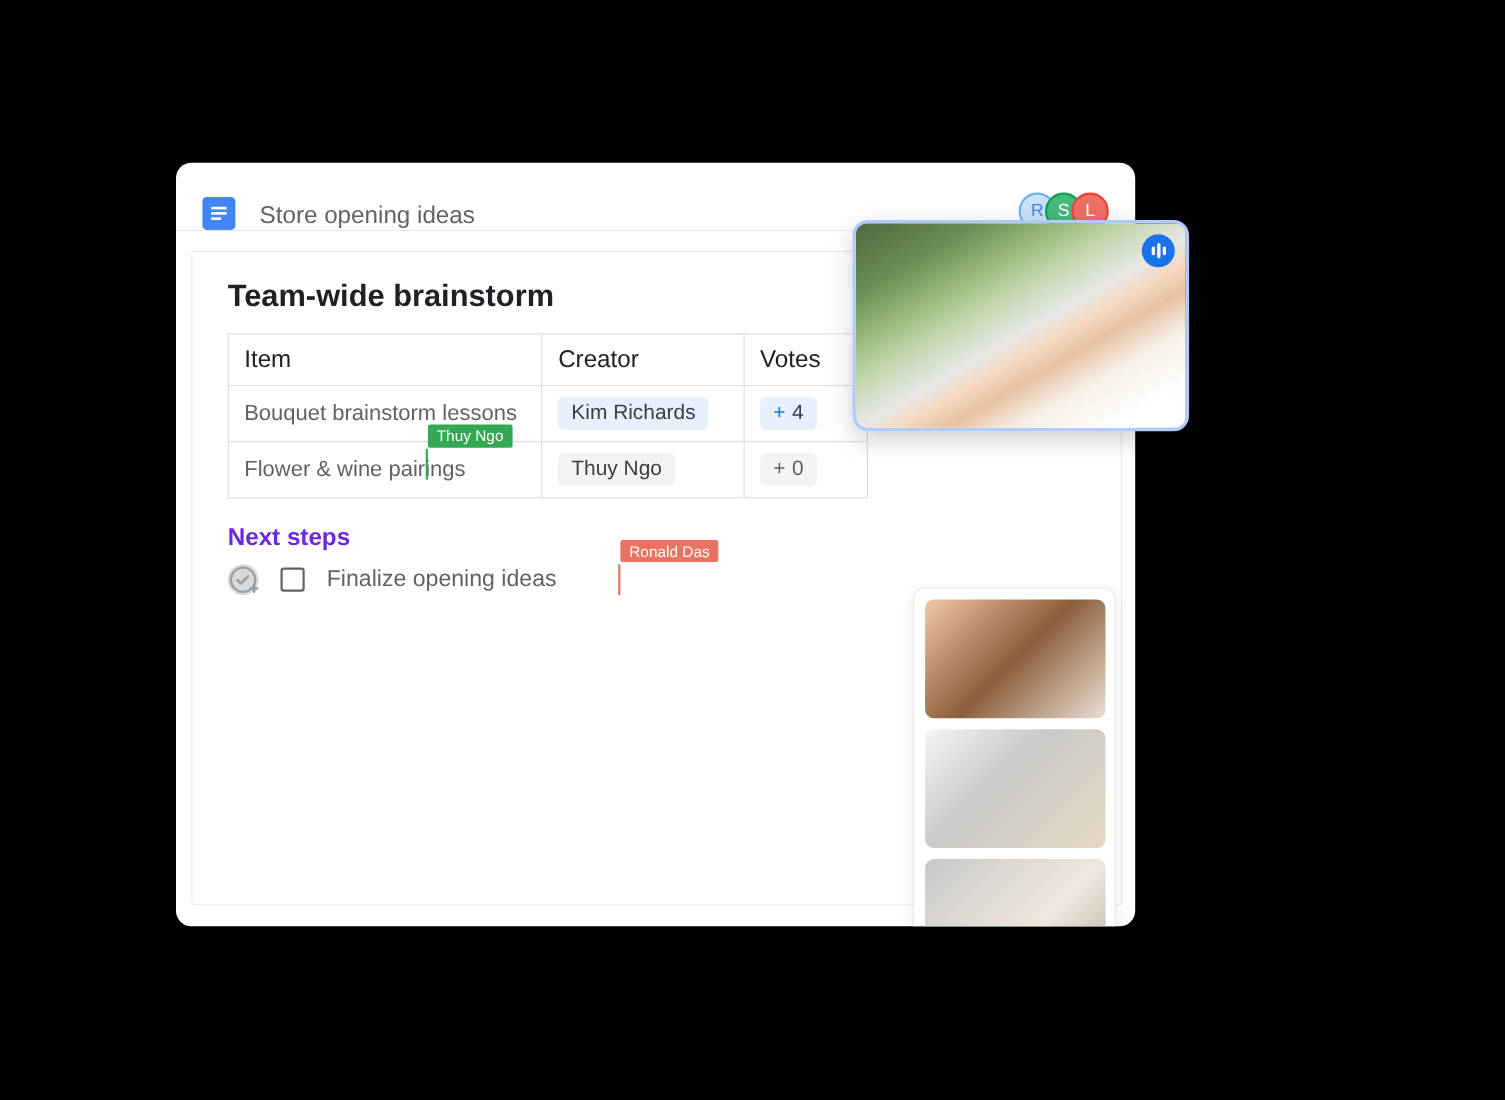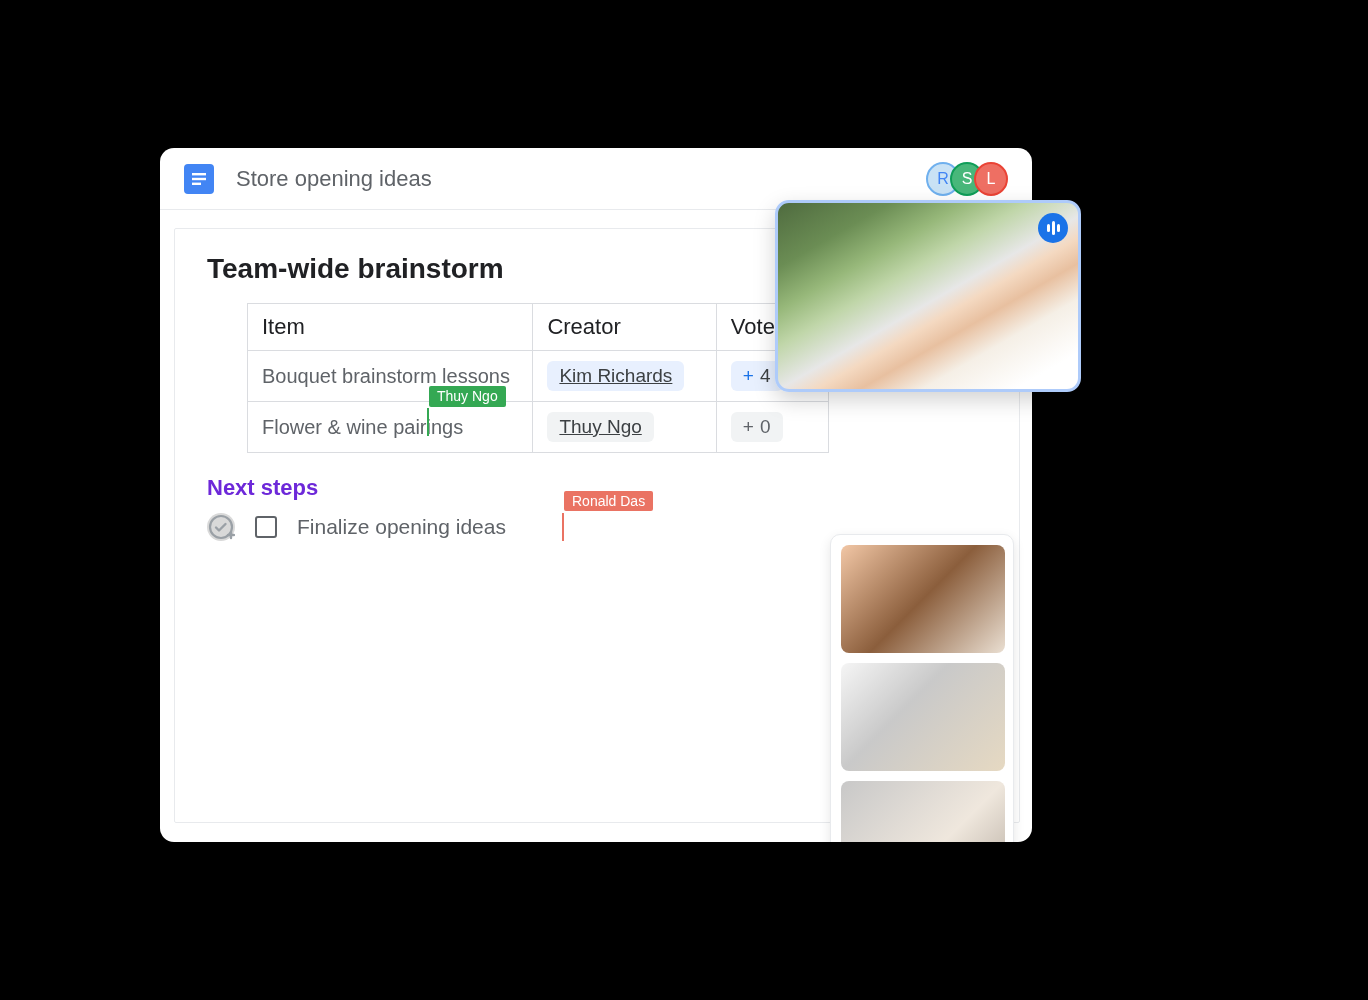--- a/index.html
+++ b/index.html
@@ -19,21 +19,21 @@
     width: 872px;
     height: 694px;
     background: #fff;
     border-radius: 14px;
     box-shadow: 0 10px 30px rgba(0,0,0,0.18);
     overflow: hidden;
   }
   
   .header {
     display: flex;
-    align-items: center;
+    align-items: flex-end;
     height: 62px;
     padding: 0 24px;
     border-bottom: 1px solid #e8eaed;
   }
   .docs-icon {
     width: 30px; height: 30px;
     background: #4285f4;
     border-radius: 4px;
     display: flex; align-items: center; justify-content: center;
     margin-right: 22px;
@@ -79,21 +79,20 @@
     font-weight: 600;
     color: #6d28d9;
     margin: 22px 0 12px 0;
   }
 
   
   table.brain {
     border-collapse: collapse;
     width: 582px;
     font-size: 20px;
-    margin-left: 40px;
   }
   table.brain th, table.brain td {
     border: 1px solid #dadce0;
     padding: 10px 14px;
     text-align: left;
     vertical-align: middle;
   }
   table.brain th {
     font-weight: 400;
     color: #202124;
@@ -104,21 +103,20 @@
   td.creator { width: 180px; }
   td.votes   { width: 110px; }
 
   .chip {
     display: inline-block;
     background: #e8f0fe;
     color: #3c4043;
     border-radius: 6px;
     padding: 4px 12px;
     font-size: 19px;
-    text-decoration: underline;
   }
   .vote-chip {
     display: inline-flex; align-items: center; gap:6px;
     background: #e8f0fe;
     border-radius: 6px;
     padding: 4px 12px;
     font-size: 19px;
     color:#3c4043;
   }
   .vote-chip.zero { background:#f1f3f4; color:#5f6368; }

